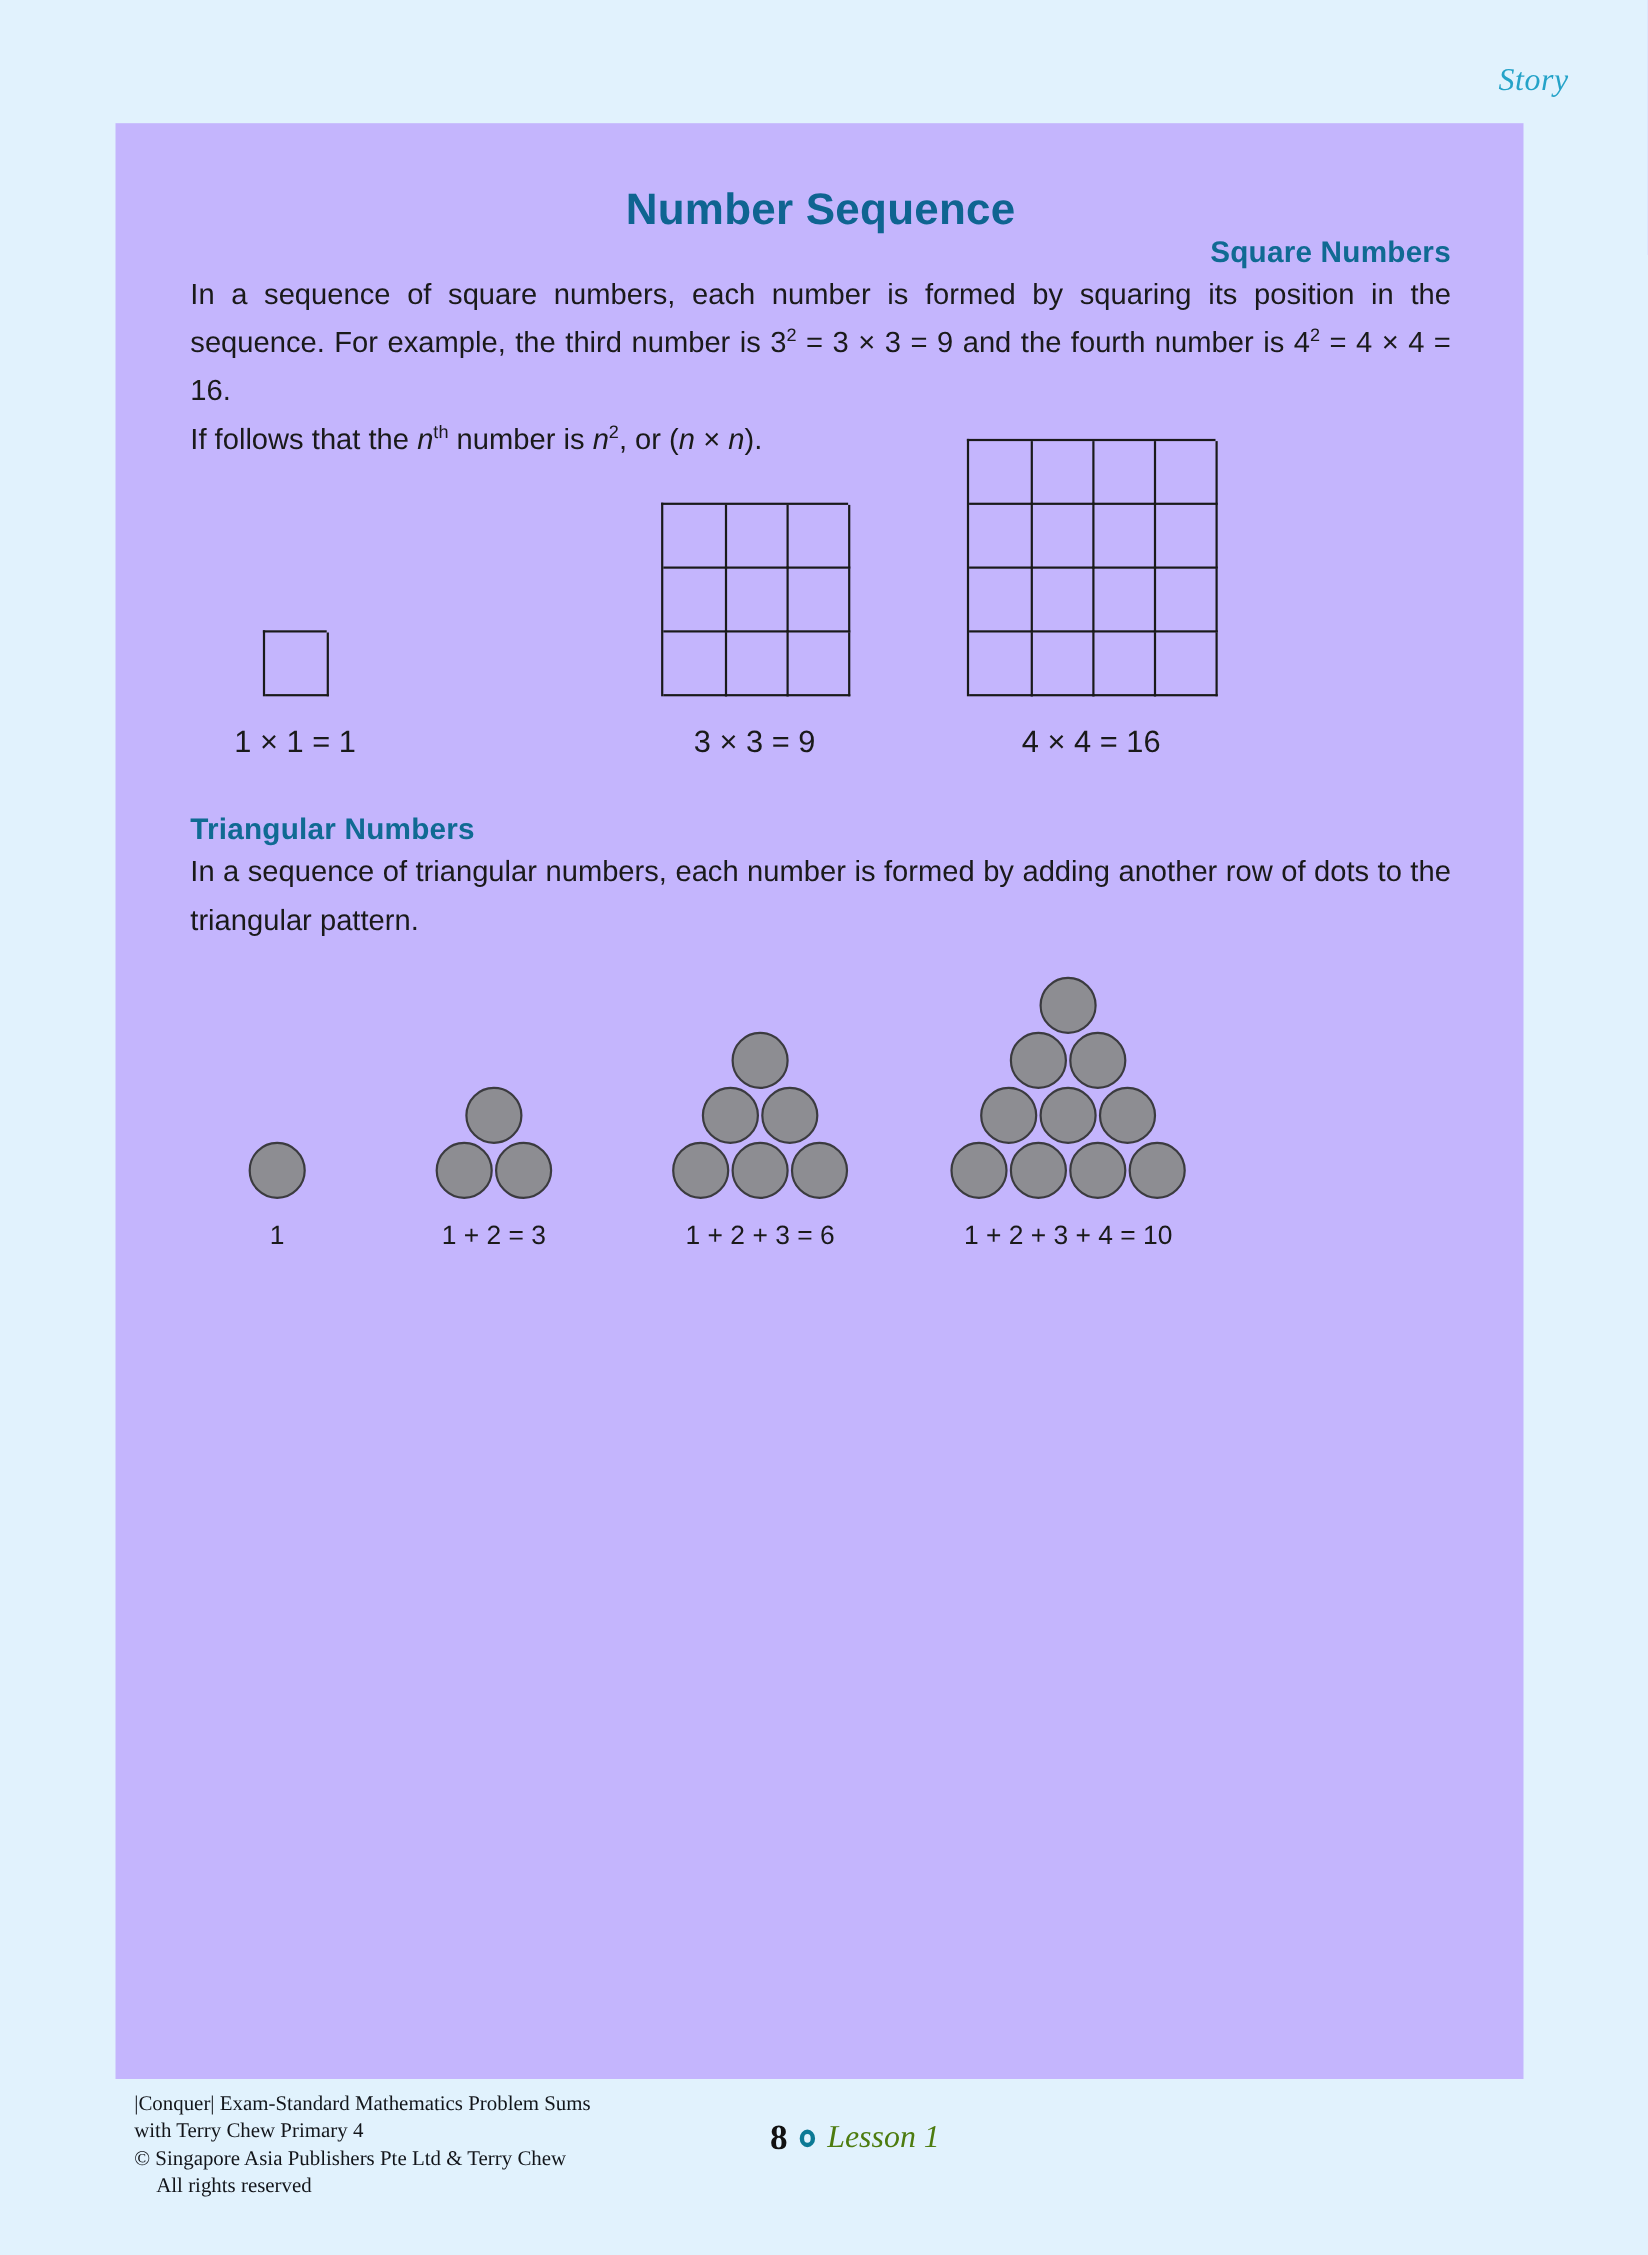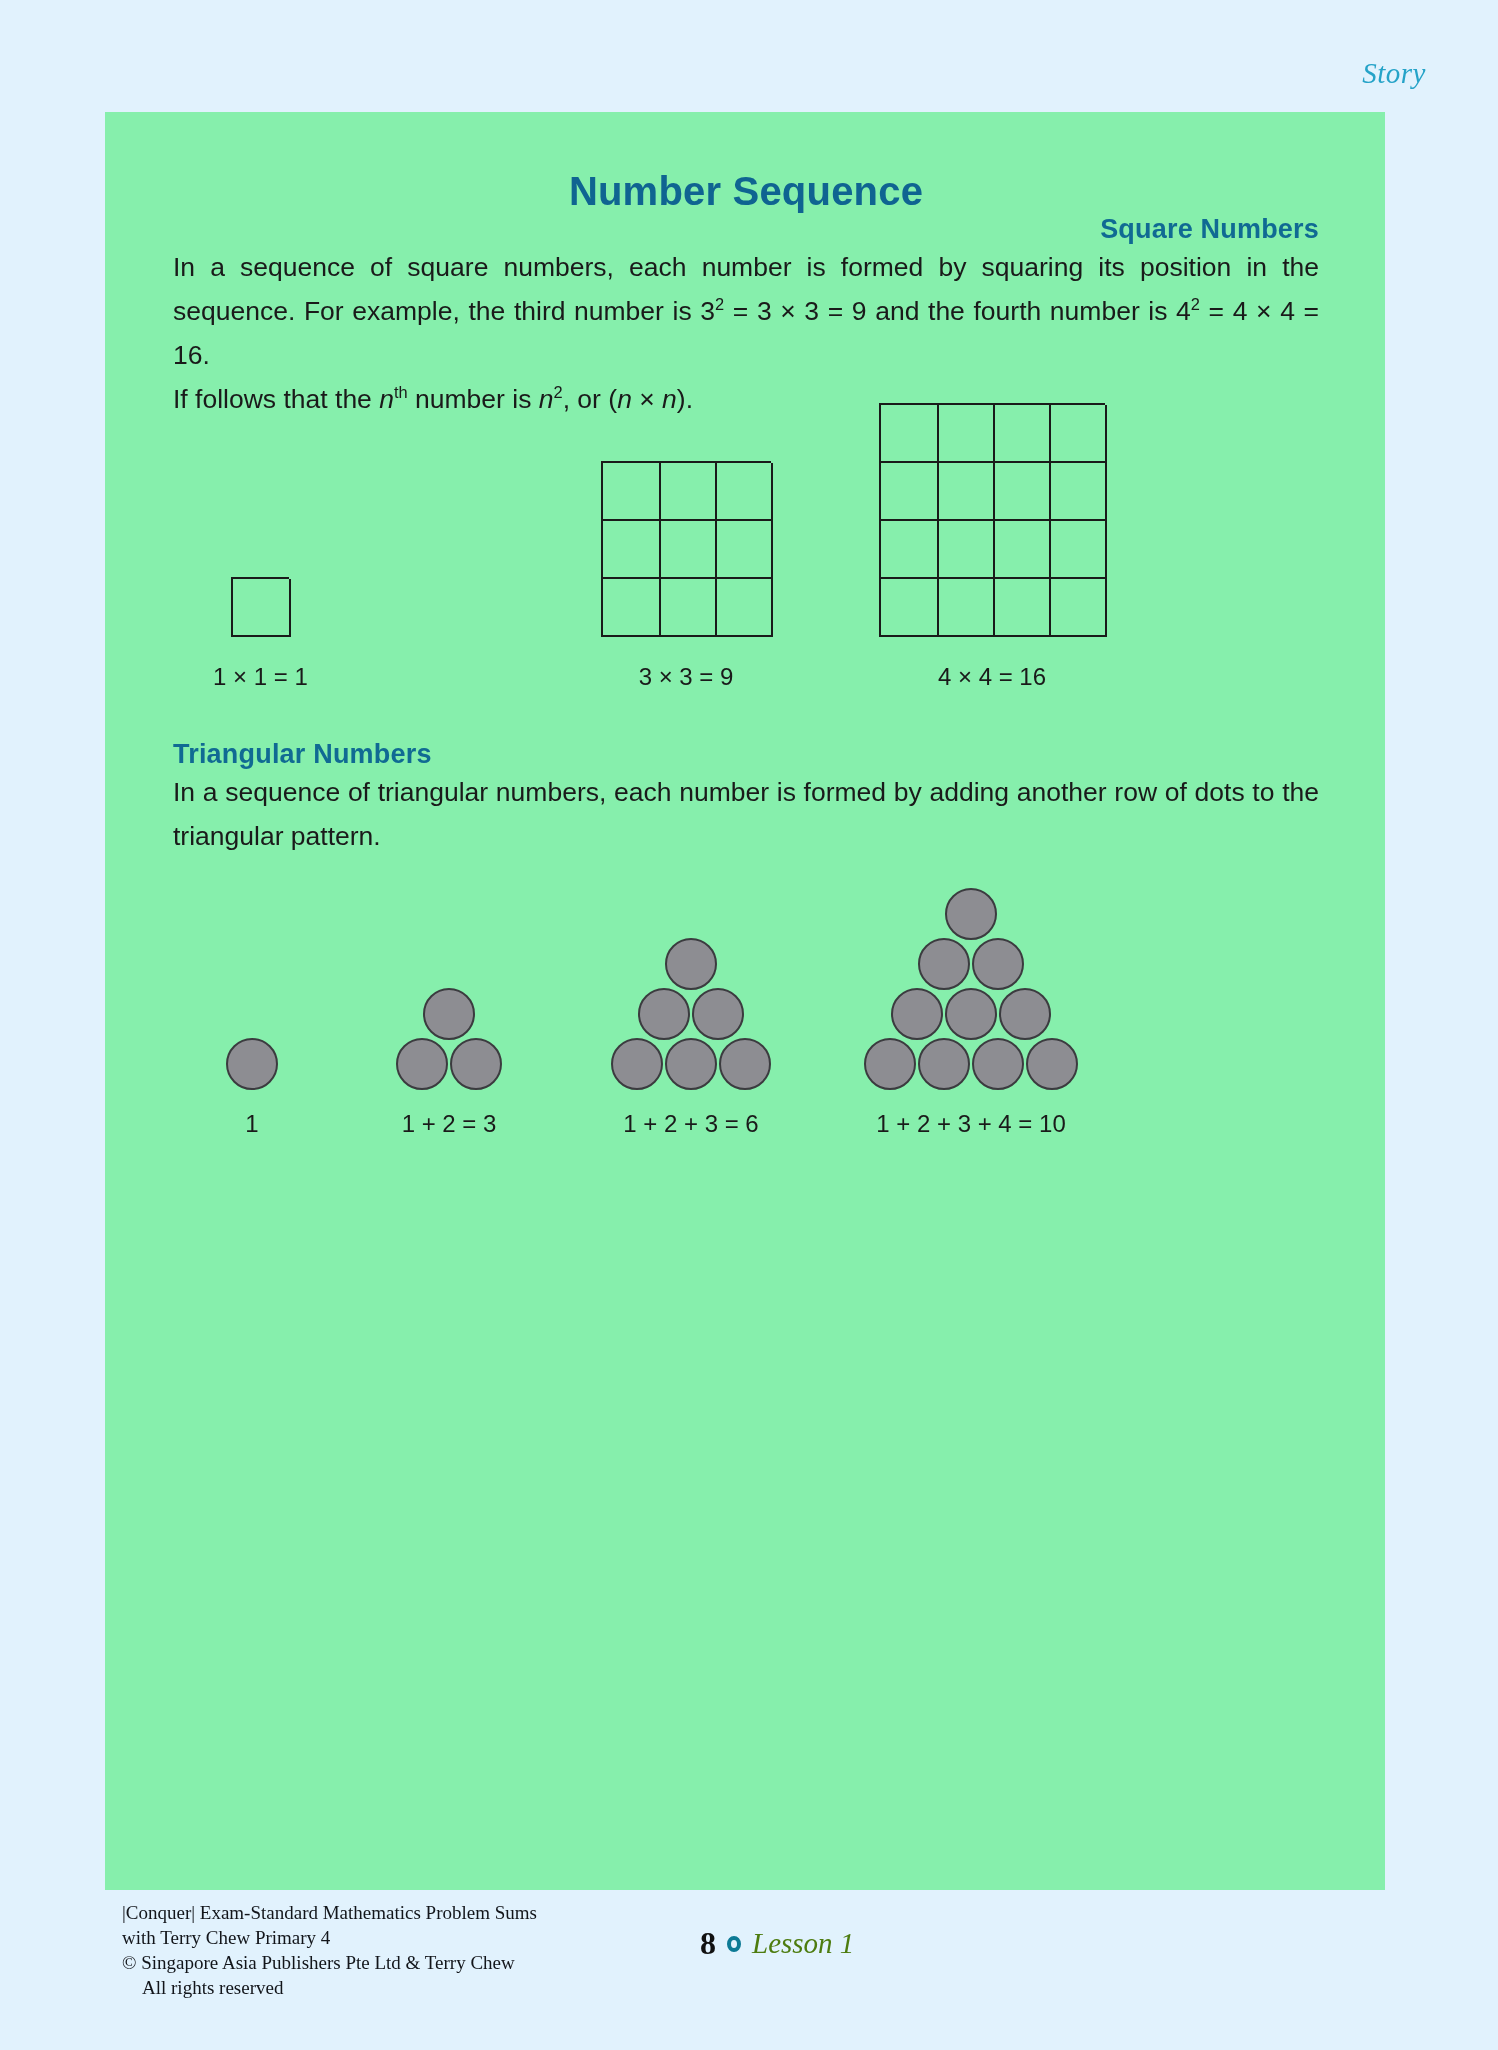--- a/index.html
+++ b/index.html
@@ -27,21 +27,21 @@
     letter-spacing: 0.5px;
   }
 
   
   .page-panel {
     position: absolute;
     left: 105px;
     top: 112px;
     width: 1280px;
     height: 1778px;
-    background: #86efac;
+    background: #c4b5fd;
   }
 
   .content {
     position: absolute;
     left: 68px;
     top: 0;
     width: 1146px;
   }
 
   h1.page-title {
@@ -102,21 +102,21 @@
     width: max-content;
   }
   .sq-cell {
     width: 56px;
     height: 56px;
     border-right: 2px solid #1a1a1a;
     border-bottom: 2px solid #1a1a1a;
     box-sizing: content-box;
   }
   .fig-caption {
-    font-size: 24px;
+    font-size: 28px;
     color: #1a1a1a;
     text-align: center;
     margin-top: 26px;
     white-space: nowrap;
   }
 
   
   .tri-row {
     position: relative;
     height: 250px;

